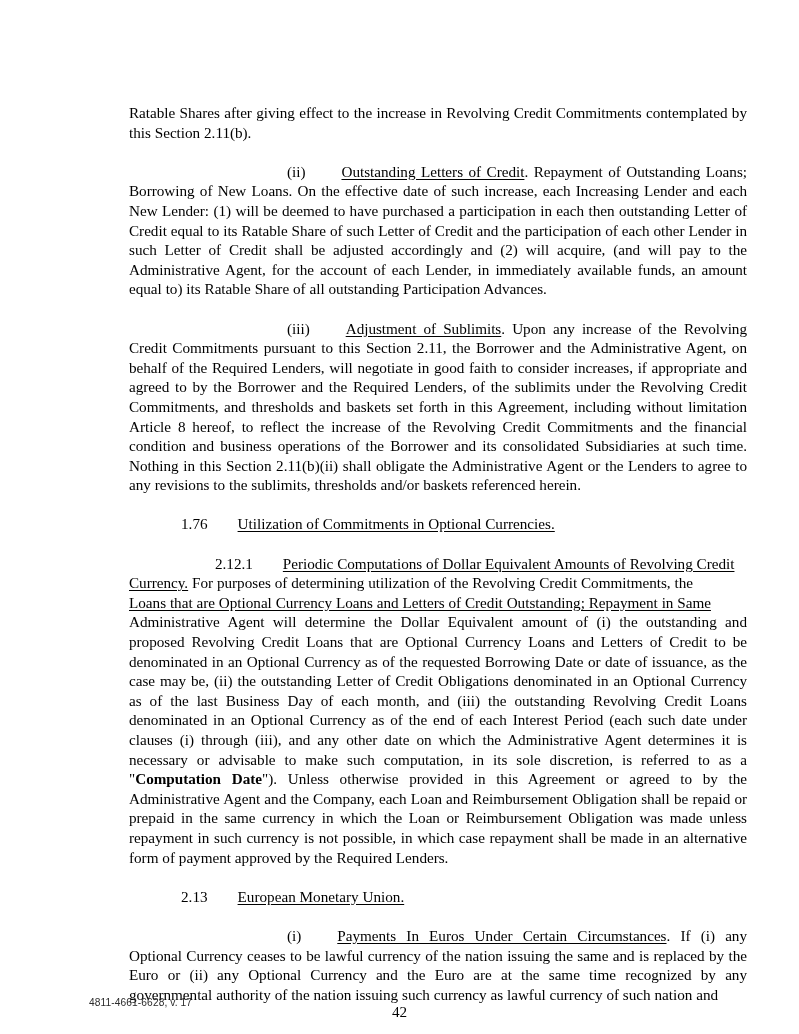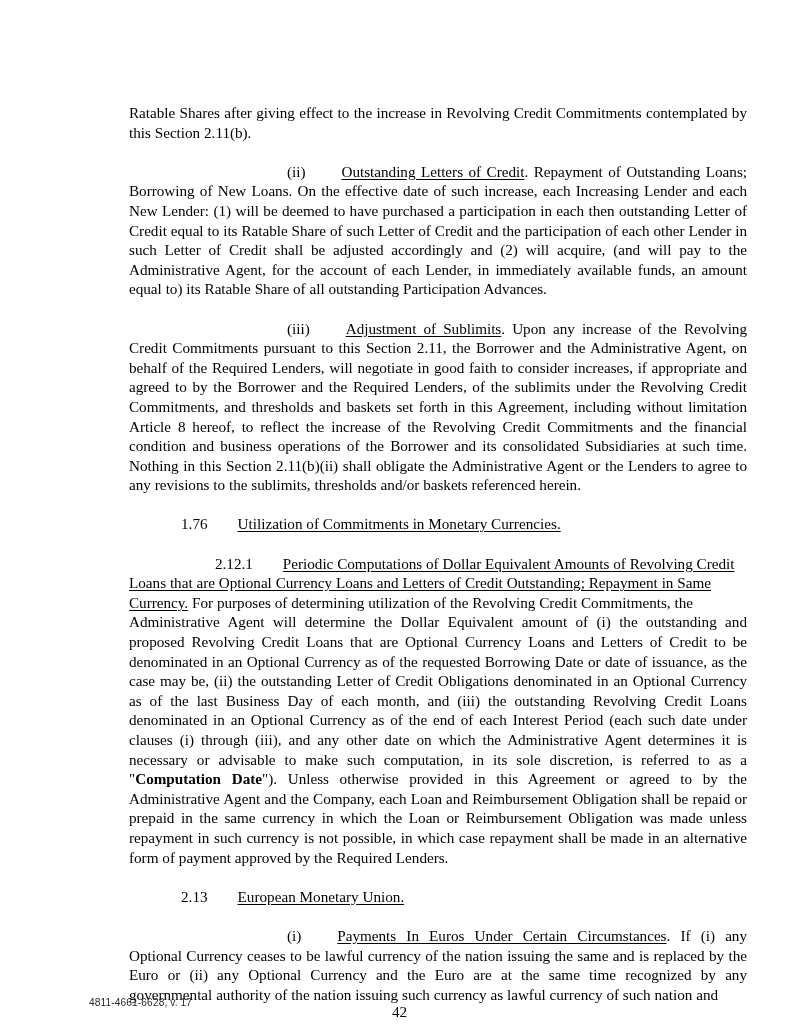--- a/index.html
+++ b/index.html
@@ -107,28 +107,28 @@
     <div class="gap-1"></div>
 
     <p class="para ind-roman"><span>(ii)</span><span class="tab-sm"></span><span class="u">Outstanding Letters of Credit</span><span>. Repayment of Outstanding Loans; Borrowing of New Loans.  On the effective date of such increase, each Increasing Lender and each New Lender: (1) will be deemed to have purchased a participation in each then outstanding Letter of Credit equal to its Ratable Share of such Letter of Credit and the participation of each other Lender in such Letter of Credit shall be adjusted accordingly and (2) will acquire, (and will pay to the Administrative Agent, for the account of each Lender, in immediately available funds, an amount equal to) its Ratable Share of all outstanding Participation Advances.</span></p>
 
     <div class="gap-1"></div>
 
     <p class="para ind-roman"><span>(iii)</span><span class="tab-sm"></span><span class="u">Adjustment of Sublimits</span><span>. Upon any increase of the Revolving Credit Commitments pursuant to this Section 2.11, the Borrower and the Administrative Agent, on behalf of the Required Lenders, will negotiate in good faith to consider increases, if appropriate and agreed to by the Borrower and the Required Lenders, of the sublimits under the Revolving Credit Commitments, and thresholds and baskets set forth in this Agreement, including without limitation Article 8 hereof, to reflect the increase of the Revolving Credit Commitments and the financial condition and business operations of the Borrower and its consolidated Subsidiaries at such time.  Nothing in this Section 2.11(b)(ii) shall obligate the Administrative Agent or the Lenders to agree to any revisions to the sublimits, thresholds and/or baskets referenced herein.</span></p>
 
     <div class="gap-1"></div>
 
-    <p class="heading ind-sec"><span>1.76</span><span class="tab-md"></span><span class="u">Utilization of Commitments in Monetary Currencies.</span></p>
+    <p class="heading ind-sec"><span>1.76</span><span class="tab-md"></span><span class="u">Utilization of Commitments in Optional Currencies.</span></p>
 
     <div class="gap-1"></div>
 
     <div class="block-2121">
       <p class="para ind-subsec"><span>2.12.1</span><span class="tab-md"></span><span class="u">Periodic Computations of Dollar Equivalent Amounts of Revolving Credit</span></p>
+      <p class="para"><span class="u">Currency.</span><span>  For purposes of determining utilization of the Revolving Credit Commitments, the</span></p>
       <p class="para"><span class="u">Loans that are Optional Currency Loans and Letters of Credit Outstanding; Repayment in Same</span></p>
-      <p class="para"><span class="u">Currency.</span><span>  For purposes of determining utilization of the Revolving Credit Commitments, the</span></p>
       <p class="para indent-body"><span>Administrative Agent will determine the Dollar Equivalent amount of (i) the outstanding and proposed Revolving Credit Loans that are Optional Currency Loans and Letters of Credit to be denominated in an Optional Currency as of the requested Borrowing Date or date of issuance, as the case may be, (ii) the outstanding Letter of Credit Obligations denominated in an Optional Currency as of the last Business Day of each month, and (iii) the outstanding Revolving Credit Loans denominated in an Optional Currency as of the end of each Interest Period (each such date under clauses (i) through (iii), and any other date on which the Administrative Agent determines it is necessary or advisable to make such computation, in its sole discretion, is referred to as a "</span><span class="b">Computation Date</span><span>").  Unless otherwise provided in this Agreement or agreed to by the Administrative Agent and the Company, each Loan and Reimbursement Obligation shall be repaid or prepaid in the same currency in which the Loan or Reimbursement Obligation was made unless repayment in such currency is not possible, in which case repayment shall be made in an alternative form of payment approved by the Required Lenders.</span></p>
     </div>
 
     <div class="gap-1"></div>
 
     <p class="heading ind-sec"><span>2.13</span><span class="tab-md"></span><span class="u">European Monetary Union.</span></p>
 
     <div class="gap-1"></div>
 
     <p class="para ind-roman-i"><span>(i)</span><span class="tab-sm"></span><span class="u">Payments In Euros Under Certain Circumstances</span><span>.  If (i) any Optional Currency ceases to be lawful currency of the nation issuing the same and is replaced by the Euro or (ii) any Optional Currency and the Euro are at the same time recognized by any governmental authority of the nation issuing such currency as lawful currency of such nation and</span></p>

